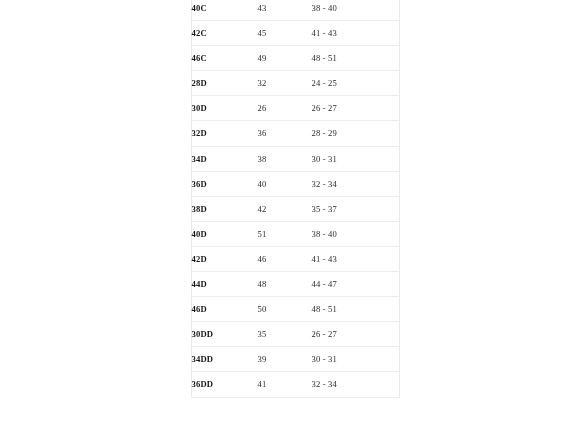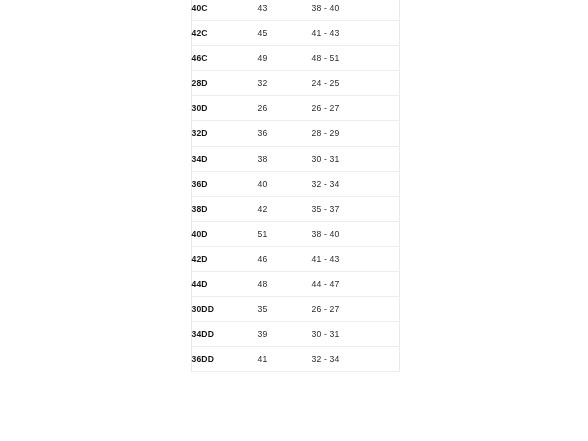--- a/index.html
+++ b/index.html
@@ -18,20 +18,21 @@
 
   
   #page-viewport {
     position: absolute;
     left: 0;
     top: 0;
     width: 588px;
     height: 441px;
     overflow: hidden;
     background: #ffffff;
+    font-family: Liberation Serif, serif;
   }
 
   #scroll-shift {
     position: absolute;
     left: 0;
     top: -4px;           
     width: 588px;
   }
 
   .table-wrap {
@@ -145,20 +146,25 @@
               <td class="col-size">42D</td>
               <td class="col-band">46</td>
               <td class="col-range">41 - 43</td>
             </tr>
             <tr>
               <td class="col-size">44D</td>
               <td class="col-band">48</td>
               <td class="col-range">44 - 47</td>
             </tr>
             <tr>
+              <td class="col-size">46D</td>
+              <td class="col-band">50</td>
+              <td class="col-range">48 - 51</td>
+            </tr>
+            <tr>
               <td class="col-size">30DD</td>
               <td class="col-band">35</td>
               <td class="col-range">26 - 27</td>
             </tr>
             <tr>
               <td class="col-size">34DD</td>
               <td class="col-band">39</td>
               <td class="col-range">30 - 31</td>
             </tr>
             <tr>

